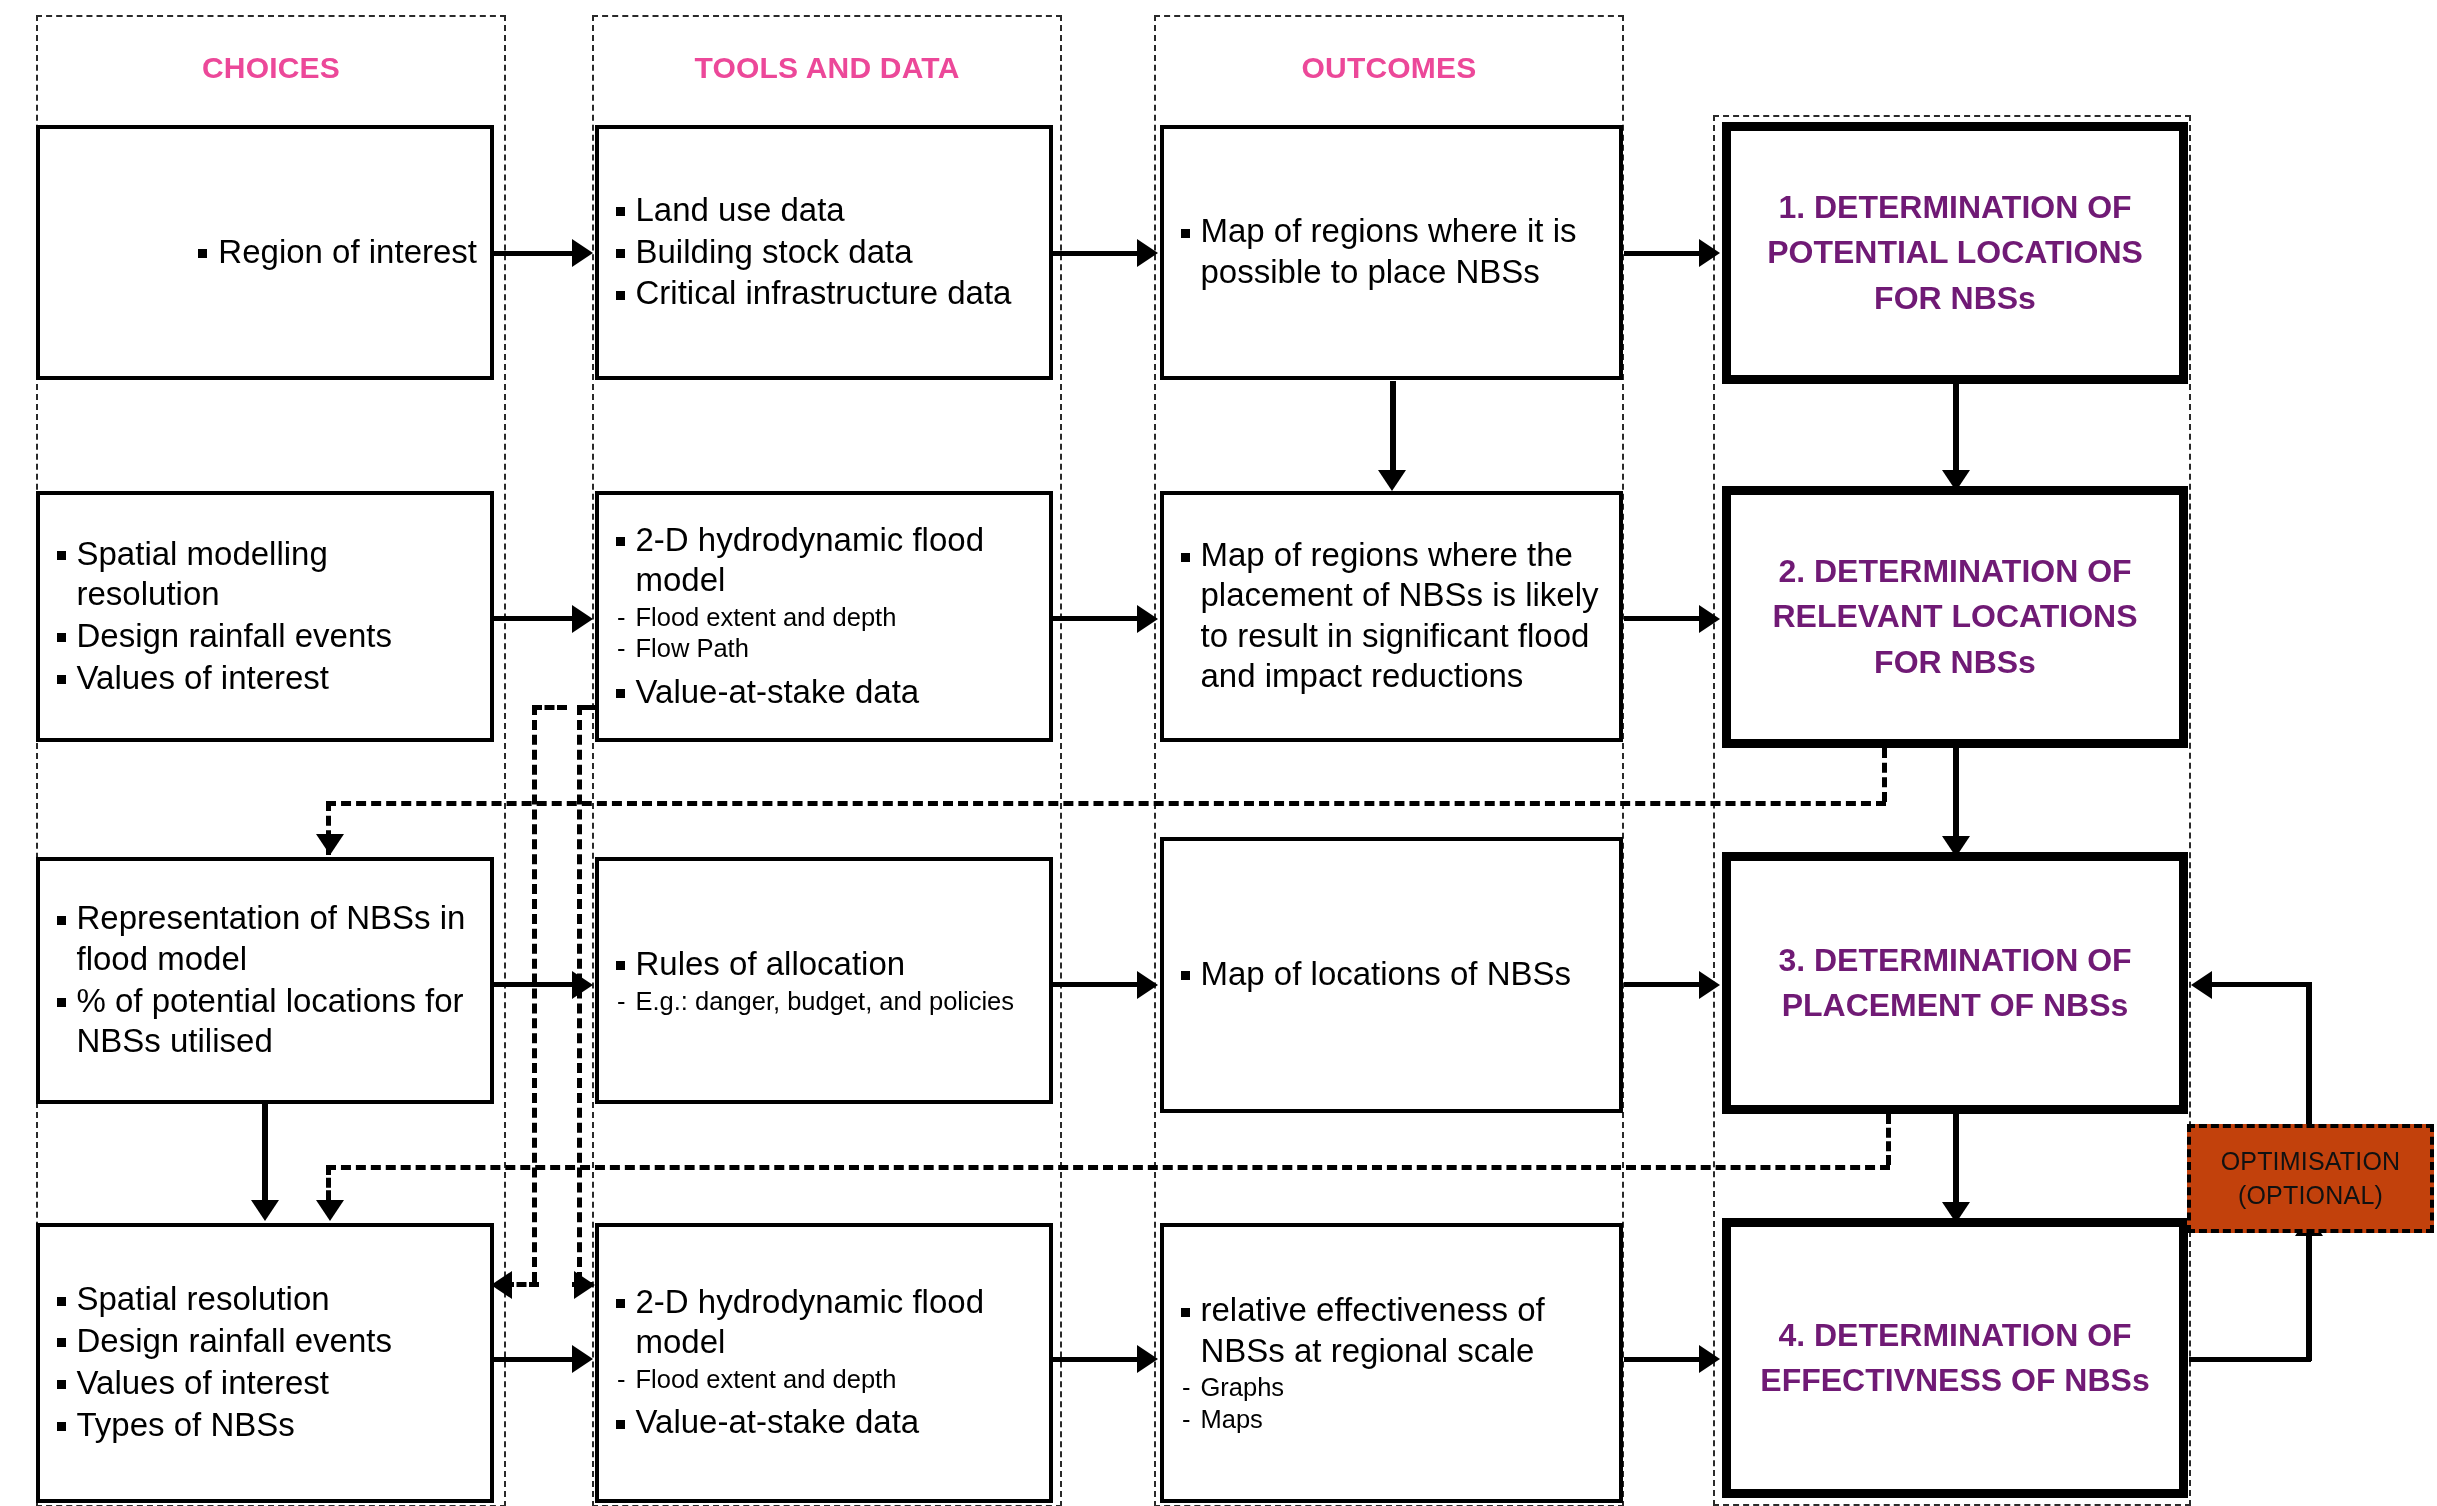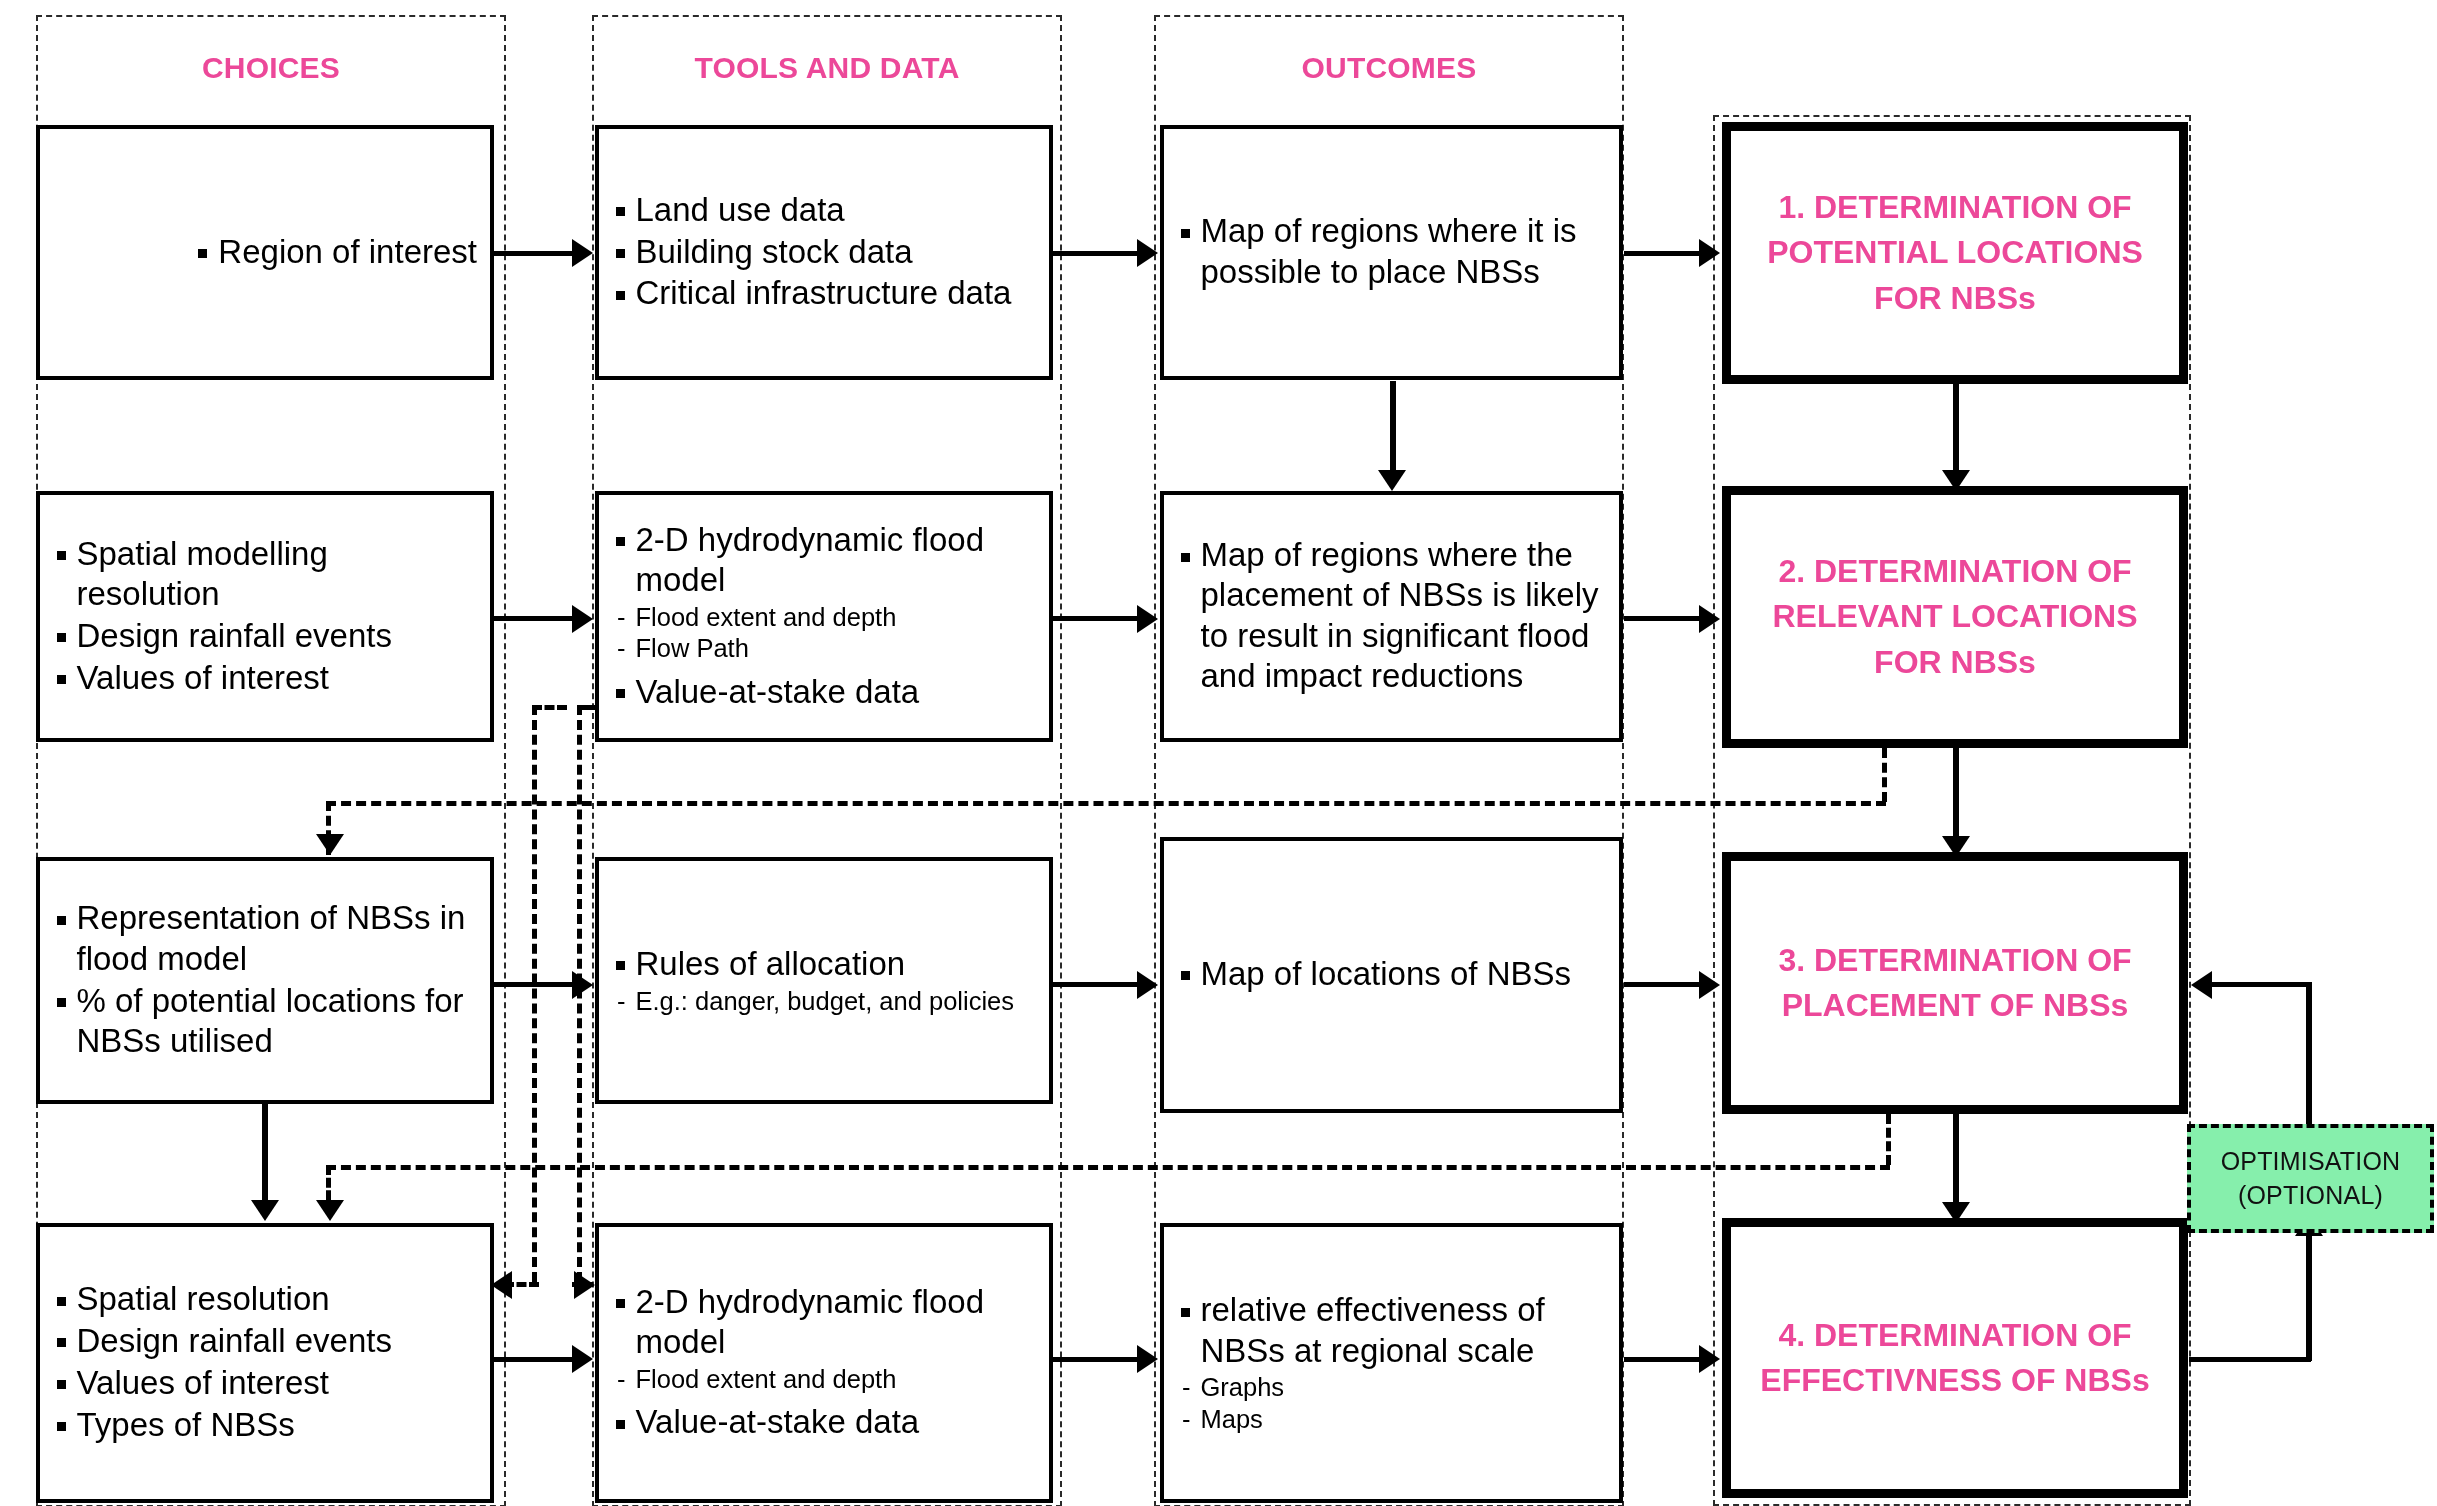--- a/index.html
+++ b/index.html
@@ -74,28 +74,28 @@
     left: 6.6px; top: 0px;
     width: auto; height: auto;
     background: transparent;
     font-size: 25.5px;
     line-height: 1.24;
   }
   .step-title {
     font-size: 32px;
     font-weight: bold;
     line-height: 1.42;
-    color: #ec4899;
+    color: #701a75;
     text-align: center;
   }
   
   .opt-box {
     position: absolute;
     border: 4.1px dashed #000;
-    background: #86efac;
+    background: #c2410c;
     display: flex;
     flex-direction: column;
     align-items: center;
     justify-content: center;
     text-align: center;
     z-index: 6;
   }
   .opt-box span {
     font-size: 25px;
     line-height: 1.35;

